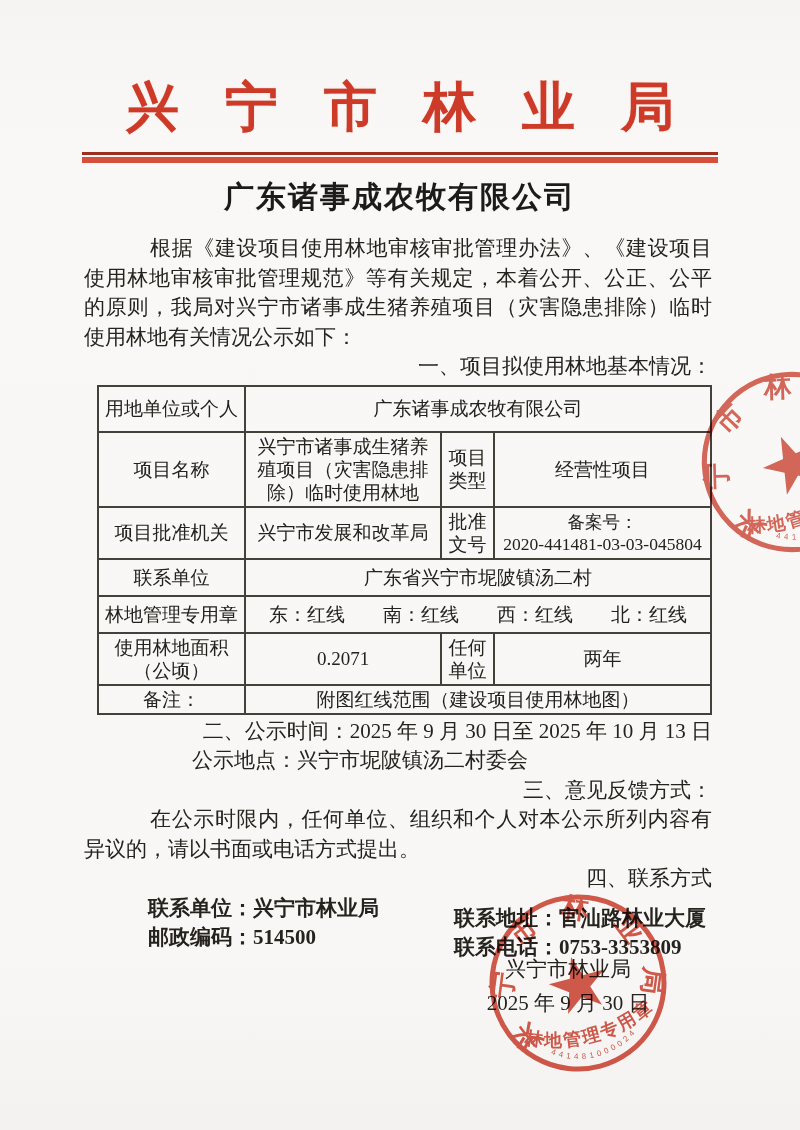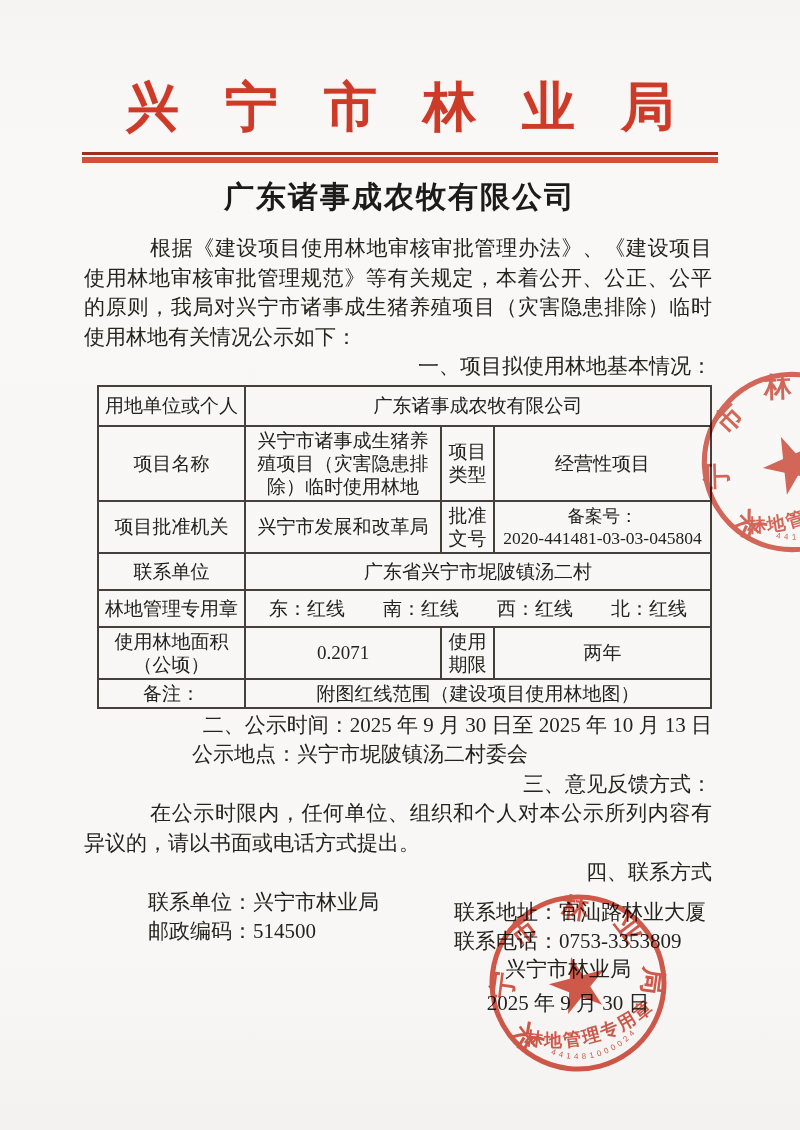--- a/index.html
+++ b/index.html
@@ -44,40 +44,40 @@
     position: relative;
     margin: 16px 88px 16px 84px;
     font-size: 21px;
     line-height: 29.5px;
     color: #26231f;
   }
   .intro { text-indent: 66px; text-align: justify; }
   .num-line { text-indent: 62px; text-align: right; }
   .sub-line { text-indent: 108px; }
   .body-para { text-indent: 66px; text-align: justify; }
-  .contact-row { position: relative; }
+  .contact-row { position: relative; font-weight: bold; }
   .contact-row .c-left  { margin-left: 64px; }
   .contact-row .c-right { position: absolute; left: 370px; top: 10px; }
   
   table.land {
     border-collapse: collapse;
     table-layout: fixed;
     width: 613px;
     margin: 3px 0 2px 13px;
     font-size: 19px;
     line-height: 23px;
     color: #24211e;
   }
   table.land td {
     border: 2px solid #46403b;
     text-align: center;
     vertical-align: middle;
     padding: 2px 4px;
   }
-  tr.r1 td { height: 40px; }
+  tr.r1 td { height: 46px; }
   tr.r2 td { height: 70px; }
   tr.r3 td { height: 52px; }
   tr.r4 td { height: 37px; }
   tr.r5 td { height: 37px; }
   tr.r6 td { height: 48px; }
   tr.r7 td { height: 17px; }
   td.docnum { font-size: 17.5px; line-height: 22px; }
   
   .signature {
     position: absolute;
@@ -151,21 +151,21 @@
         <td>联系单位</td>
         <td colspan="3">广东省兴宁市坭陂镇汤二村</td>
       </tr>
       <tr class="r5">
         <td>林地管理专用章</td>
         <td colspan="3">东：红线　　南：红线　　西：红线　　北：红线</td>
       </tr>
       <tr class="r6">
         <td>使用林地面积（公顷）</td>
         <td>0.2071</td>
-        <td>使用期限</td>
+        <td>任何单位</td>
         <td>两年</td>
       </tr>
       <tr class="r7">
         <td>备注：</td>
         <td colspan="3">附图红线范围（建设项目使用林地图）</td>
       </tr>
     </tbody>
       </table>
 
     <p class="num-line">二、公示时间：2025 年 9 月 30 日至 2025 年 10 月 13 日</p>

